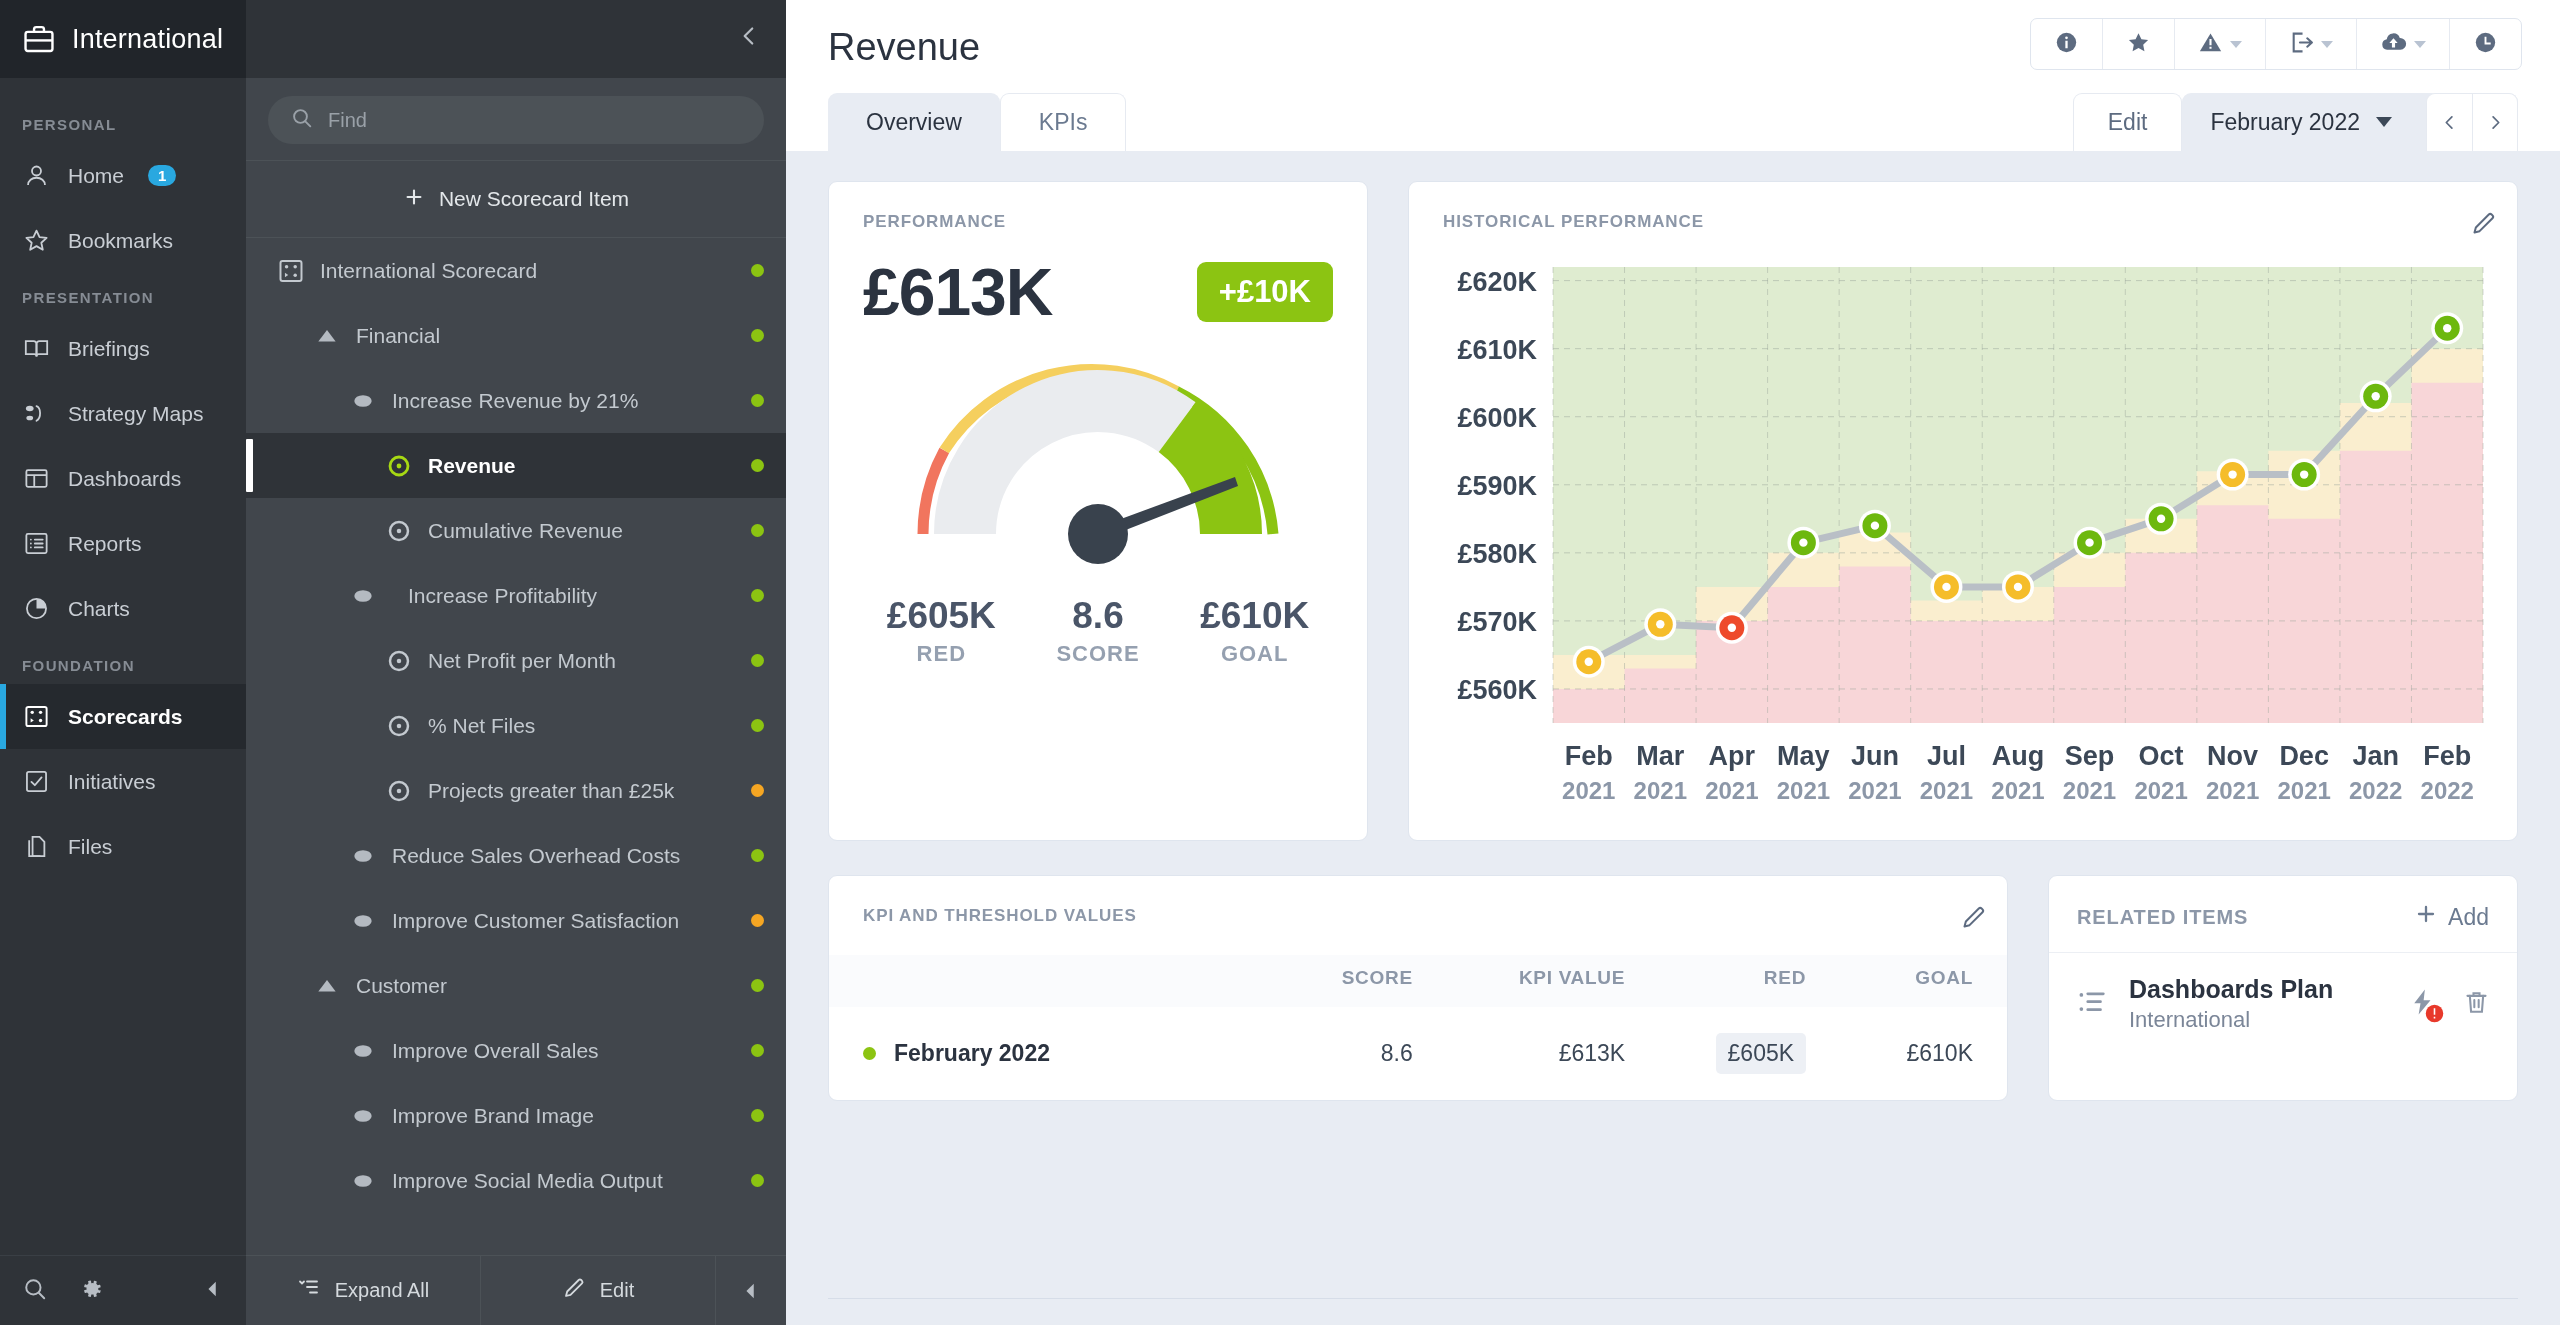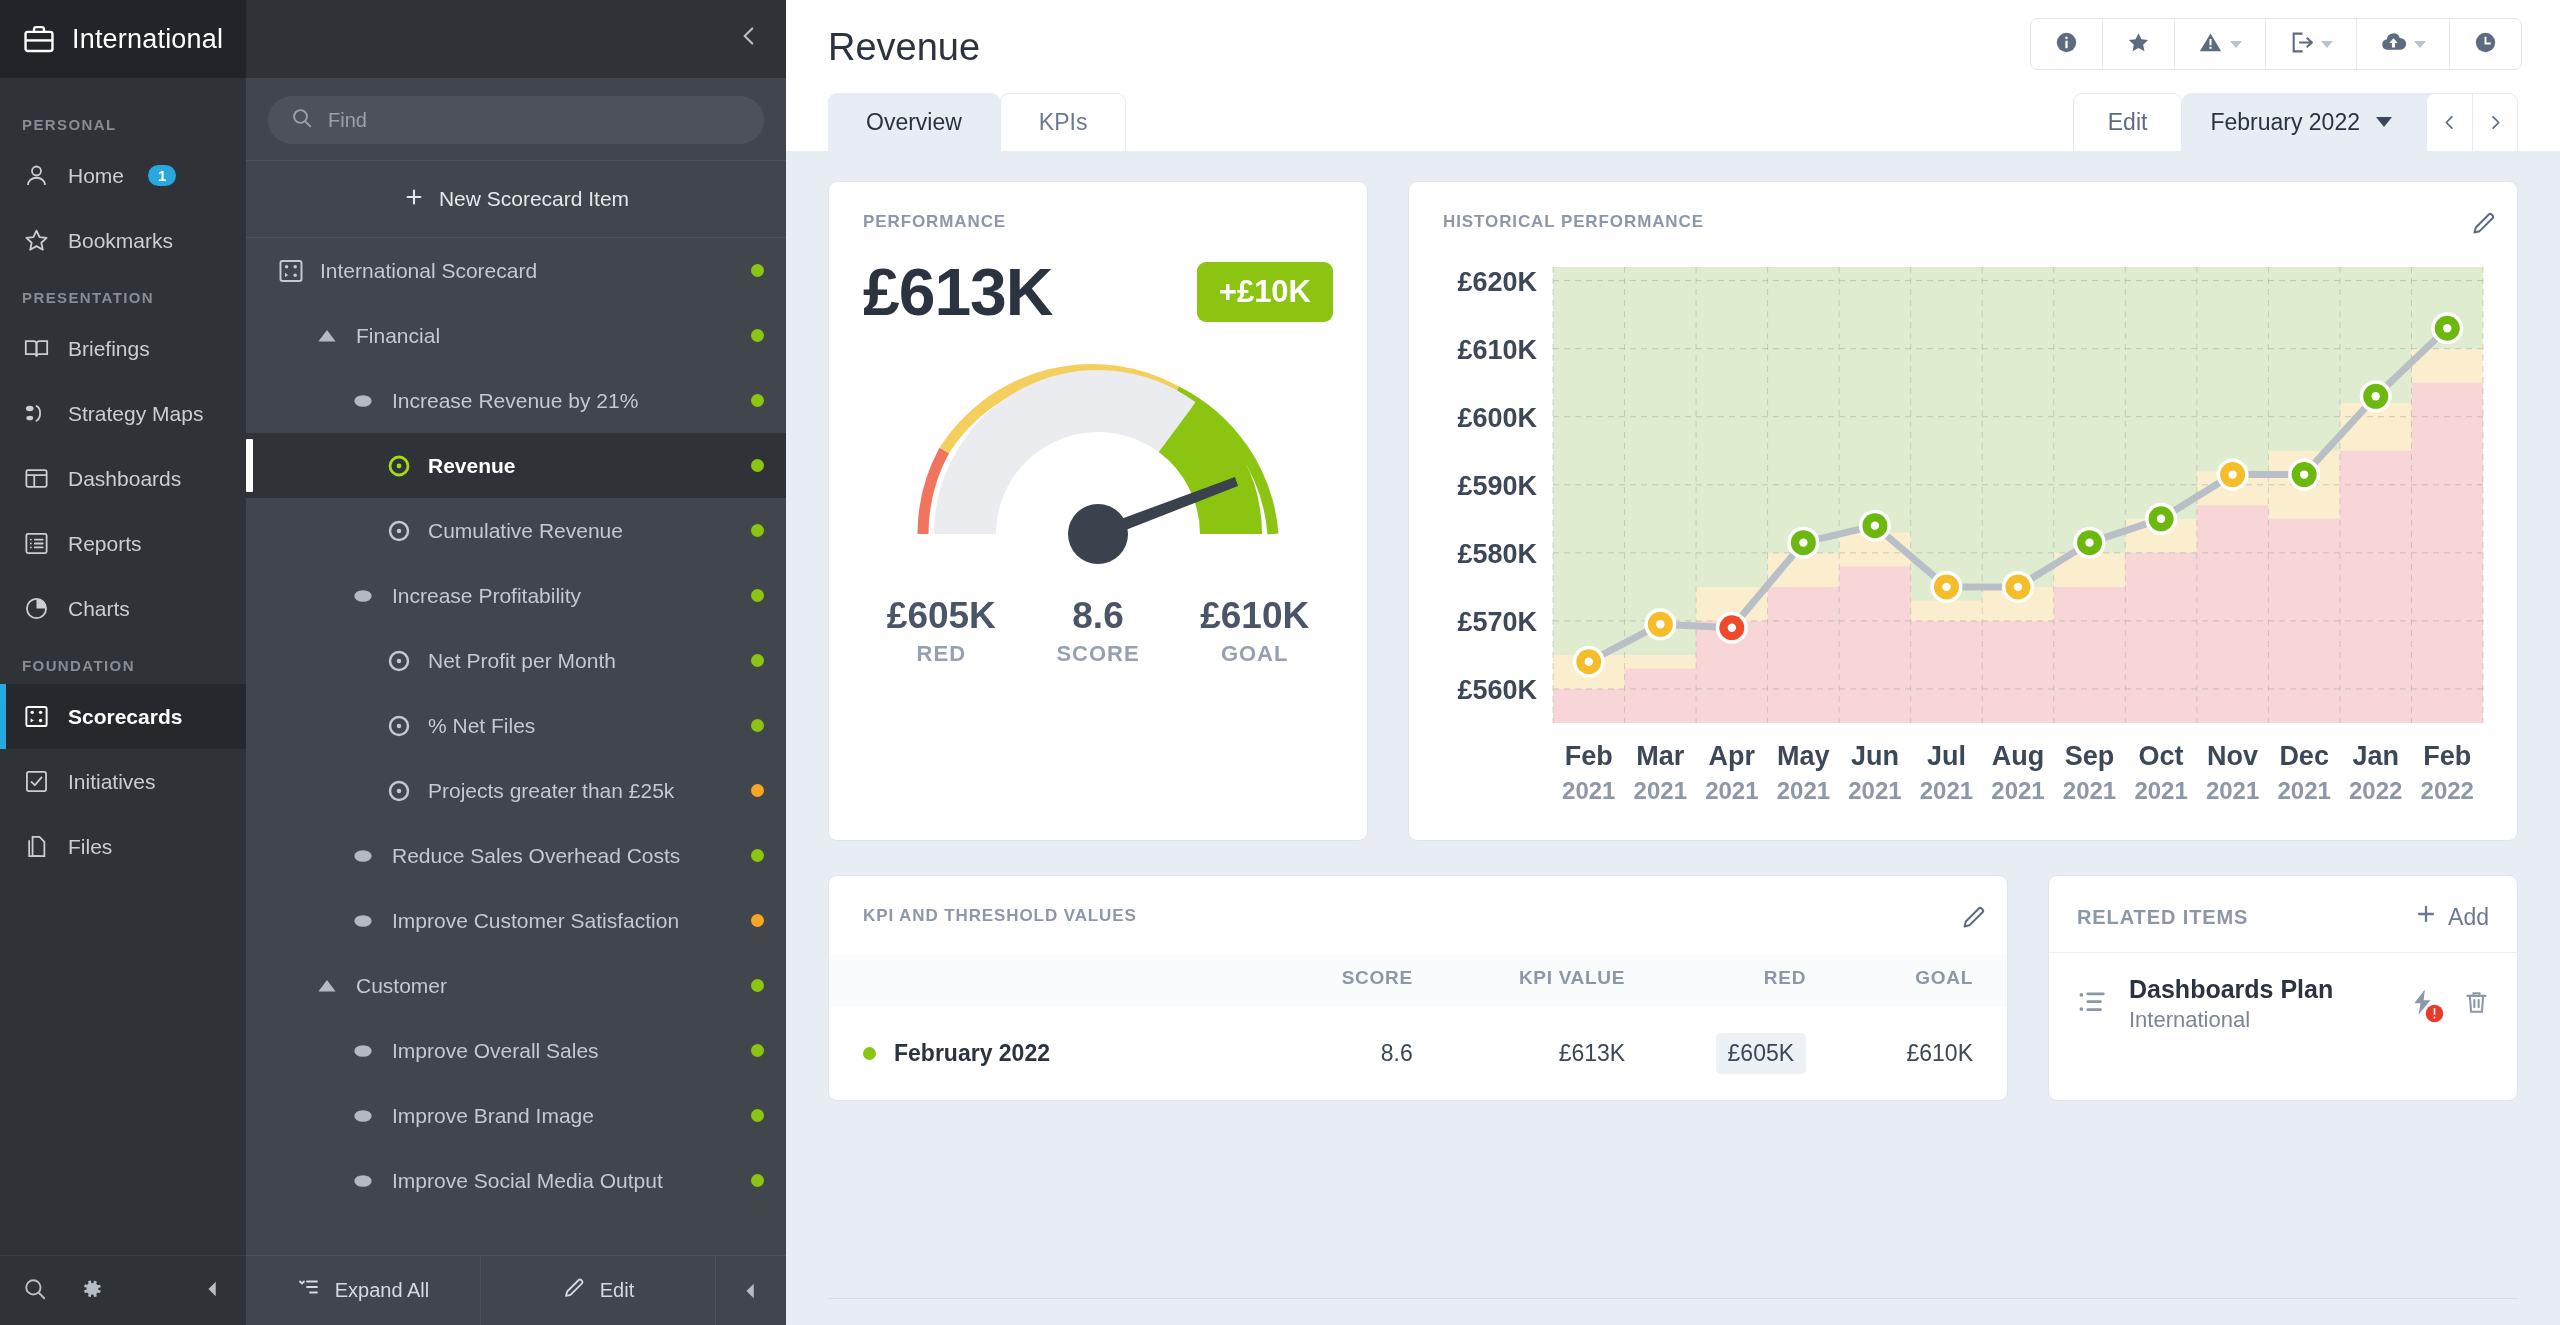--- a/index.html
+++ b/index.html
@@ -442,21 +442,21 @@
         <div class="tree-row" style="padding-left: 138px;">
           <span class="tico">
             <svg width="26" height="26" viewBox="0 0 24 24" fill="none" stroke="#c3c9cf" stroke-width="2.3">
               <circle cx="12" cy="12" r="8.3"></circle>
               <circle cx="12" cy="12" r="2.1" fill="#c3c9cf" stroke="none"></circle>
             </svg>
           </span>
           <span class="tree-label">Cumulative Revenue</span>
           <span class="dot-status" style="background: rgb(140, 196, 18);"></span>
         </div>
-        <div class="tree-row" style="padding-left: 102px;">
+        <div class="tree-row" style="padding-left: 102px; gap: 16px;">
           <span class="tico">
             <svg width="26" height="26" viewBox="0 0 24 24" fill="#b4bac1">
               <ellipse cx="12" cy="12" rx="8" ry="5.4"></ellipse>
             </svg>
           </span>
           <span class="tree-label">Increase Profitability</span>
           <span class="dot-status" style="background: rgb(140, 196, 18);"></span>
         </div>
         <div class="tree-row" style="padding-left: 138px;">
           <span class="tico">

